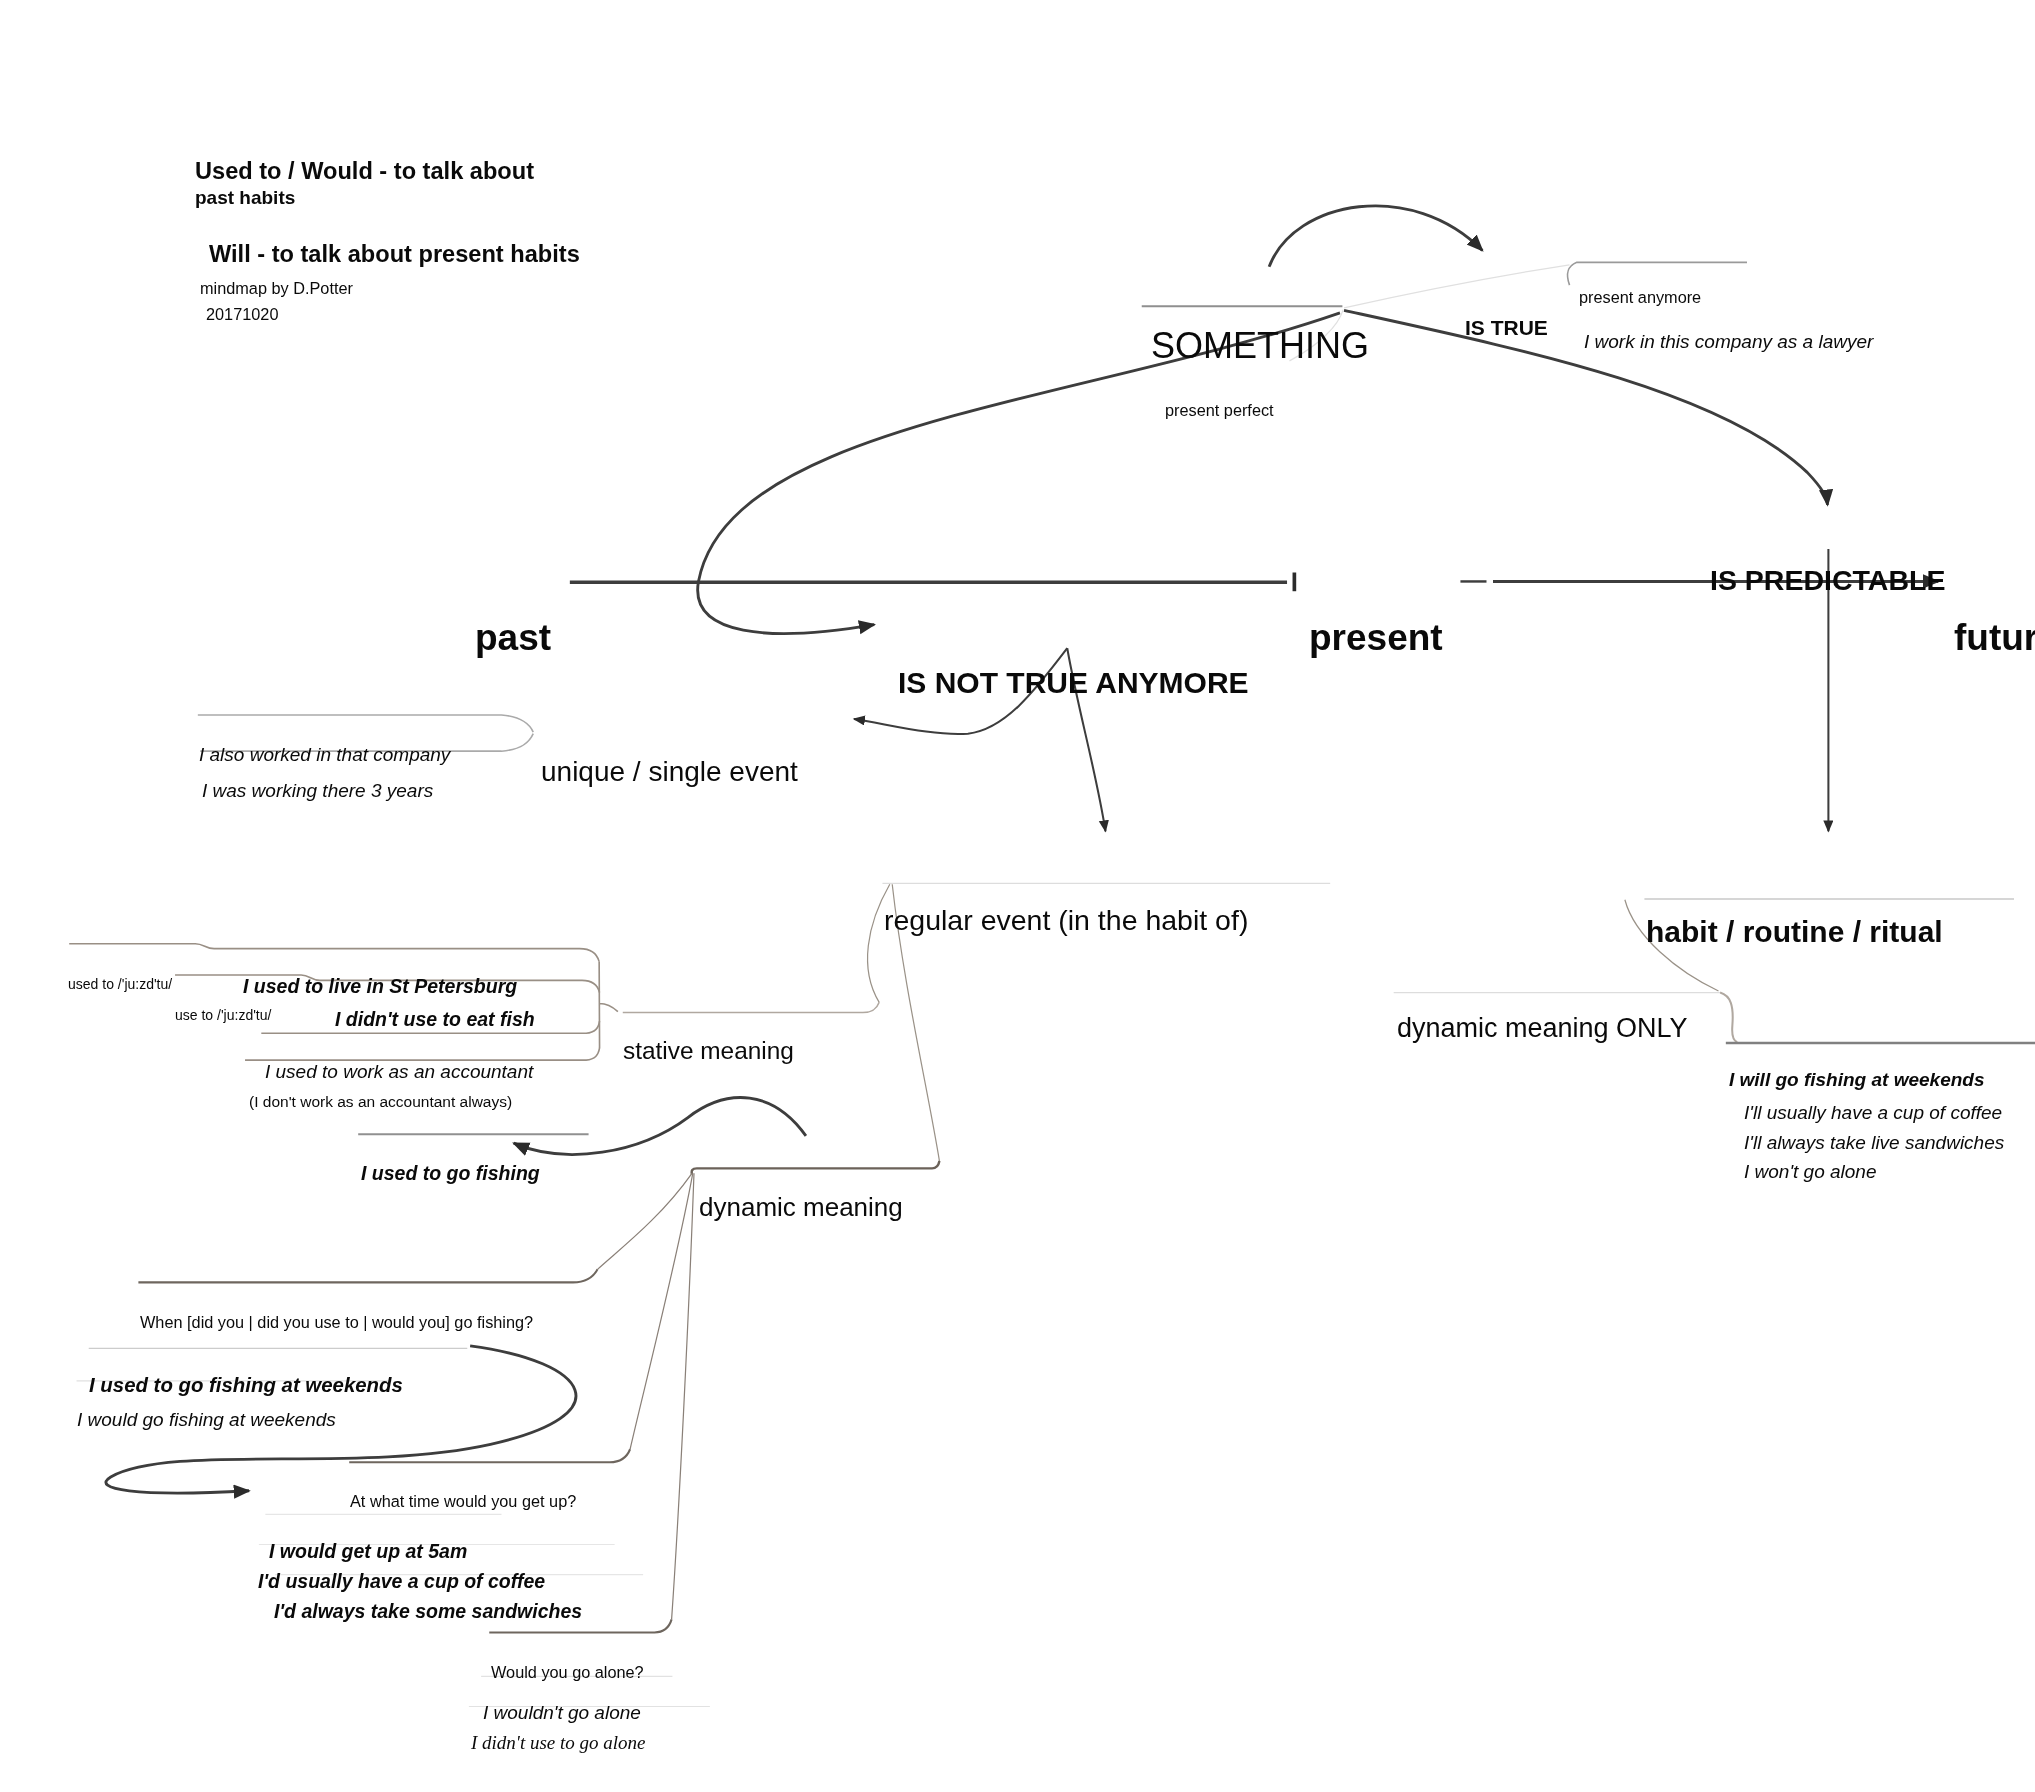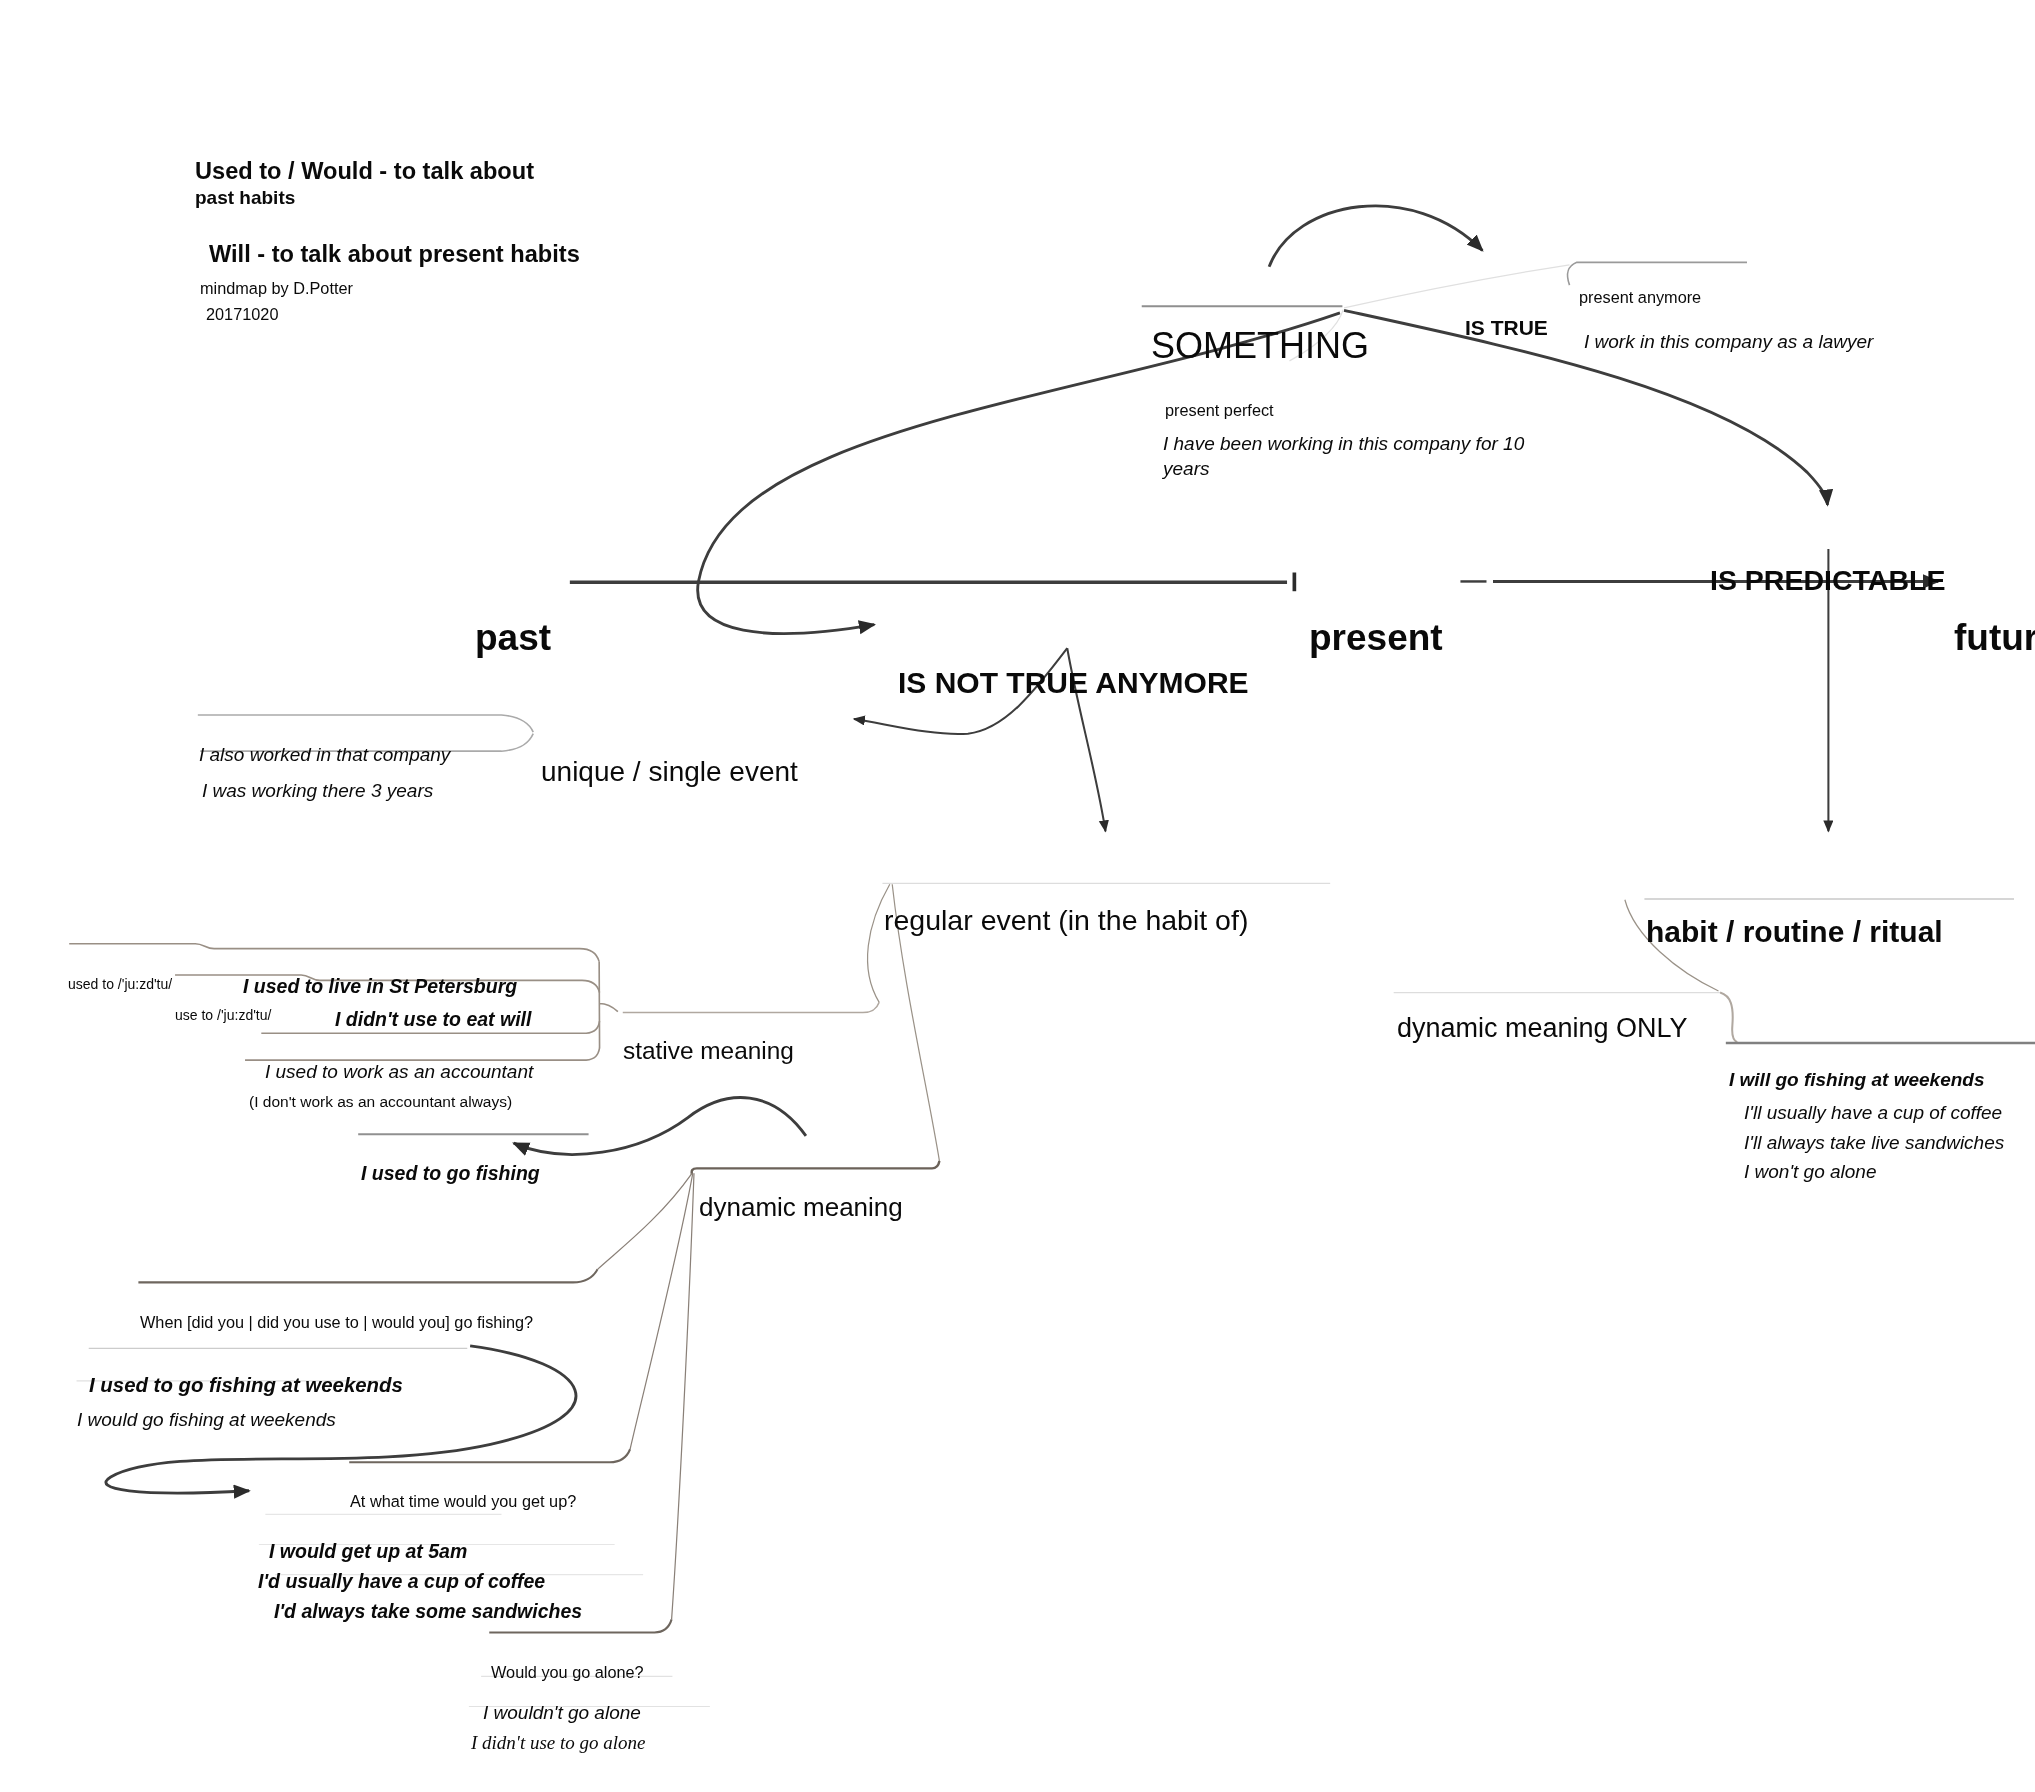--- a/index.html
+++ b/index.html
@@ -89,21 +89,20 @@
   <div class="t" style="left:200px;top:230px;font-size:16.3px;">mindmap by D.Potter</div>
   <div class="t" style="left:206px;top:256px;font-size:16.3px;">20171020</div>
 
   <div class="t" style="left:1151px;top:275px;font-size:36px;">SOMETHING</div>
 
   <div class="t b" style="left:1465px;top:267px;font-size:21px;">IS TRUE</div>
   <div class="t" style="left:1579px;top:239px;font-size:16.3px;">present anymore</div>
   <div class="t i" style="left:1584px;top:282px;font-size:19px;">I work in this company as a lawyer</div>
 
   <div class="t" style="left:1165px;top:352px;font-size:16.3px;">present perfect</div>
-  <div class="t i wrap" style="left:1163px;top:383px;font-size:19px;width:391px;line-height:1.32;">I have been working in this company for 10 years</div>
 
   <div class="t b" style="left:475px;top:567px;font-size:37px;">past</div>
   <div class="t b" style="left:1309px;top:567px;font-size:37px;">present</div>
   <div class="t b" style="left:1954px;top:567px;font-size:37px;">future</div>
 
   <div class="t b" style="left:1710px;top:515px;font-size:28.5px;">IS PREDICTABLE</div>
   <div class="t b" style="left:1646px;top:865px;font-size:30px;">habit / routine / ritual</div>
   <div class="t" style="left:1397px;top:964px;font-size:27px;">dynamic meaning ONLY</div>
   <div class="t bi" style="left:1729px;top:1020px;font-size:19px;">I will go fishing at weekends</div>
   <div class="t i" style="left:1744px;top:1053px;font-size:19px;">I'll usually have a cup of coffee</div>
@@ -113,21 +112,21 @@
   <div class="t b" style="left:898px;top:616px;font-size:30px;">IS NOT TRUE ANYMORE</div>
   <div class="t" style="left:541px;top:706px;font-size:28px;">unique / single event</div>
   <div class="t i" style="left:199px;top:695px;font-size:19px;">I also worked in that company</div>
   <div class="t i" style="left:202px;top:731px;font-size:19px;">I was working there 3 years</div>
   <div class="t" style="left:884px;top:855px;font-size:28.5px;">regular event (in the habit of)</div>
 
   <div class="t" style="left:623px;top:988px;font-size:24.4px;">stative meaning</div>
   <div class="t" style="left:68px;top:928px;font-size:14px;">used to /'ju:zd'tu/</div>
   <div class="t bi" style="left:243px;top:926px;font-size:19.5px;">I used to live in St Petersburg</div>
   <div class="t" style="left:175px;top:959px;font-size:14px;">use to /'ju:zd'tu/</div>
-  <div class="t bi" style="left:335px;top:959px;font-size:19.5px;">I didn't use to eat will</div>
+  <div class="t bi" style="left:335px;top:959px;font-size:19.5px;">I didn't use to eat fish</div>
   <div class="t i" style="left:265px;top:1012px;font-size:19px;">I used to work as an accountant</div>
   <div class="t" style="left:249px;top:1044px;font-size:15.5px;">(I don't work as an accountant always)</div>
 
   <div class="t bi" style="left:361px;top:1113px;font-size:19.5px;">I used to go fishing</div>
   <div class="t" style="left:699px;top:1143px;font-size:26px;">dynamic meaning</div>
   <div class="t" style="left:140px;top:1264px;font-size:16.3px;">When [did you | did you use to | would you] go fishing?</div>
   <div class="t bi" style="left:89px;top:1325px;font-size:20.4px;">I used to go fishing at weekends</div>
   <div class="t i" style="left:77px;top:1360px;font-size:19px;">I would go fishing at weekends</div>
   <div class="t" style="left:350px;top:1443px;font-size:16.3px;">At what time would you get up?</div>
   <div class="t bi" style="left:269px;top:1491px;font-size:19.5px;">I would get up at 5am</div>

